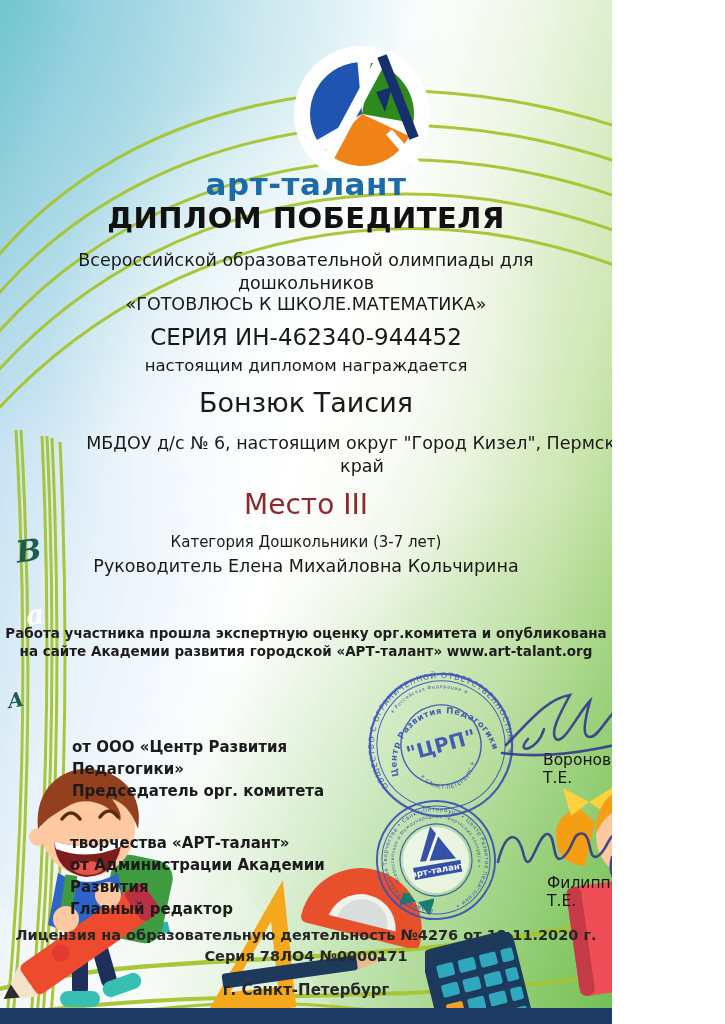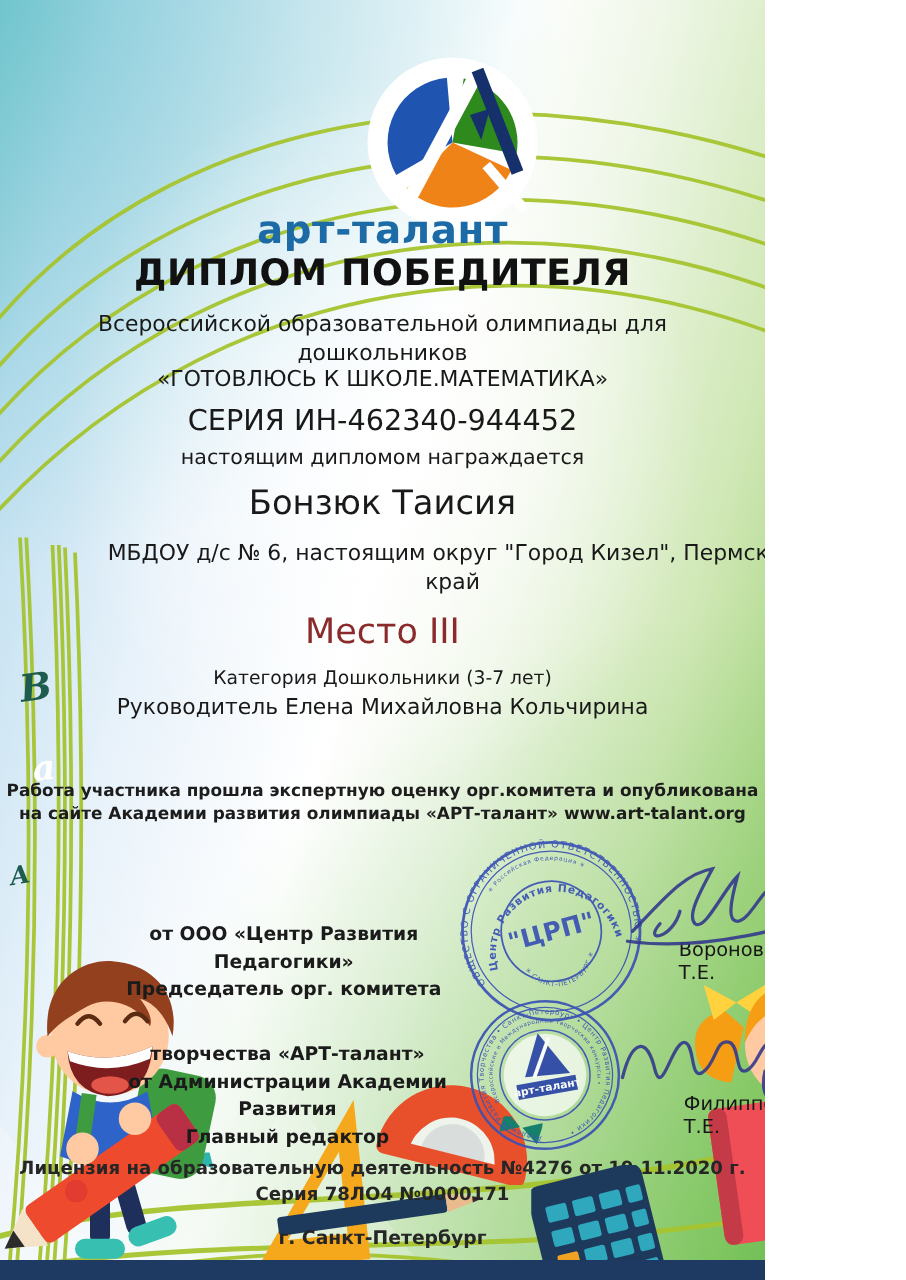--- a/index.html
+++ b/index.html
@@ -22,21 +22,21 @@
   .series{top:324px;font-size:23px}
   .intro{top:356px;font-size:16.5px}
   .name{top:387px;font-size:27px;font-weight:400}
   .inst{top:432px;font-size:17.5px;left:82px;width:560px;line-height:23px}
   .place{top:488px;font-size:28px;color:#8b2a2a}
   .cat{top:533px;font-size:15px}
   .sup{top:556px;font-size:17.5px}
   .dates{top:593px;font-size:14px;font-weight:600;color:#1d1d1d}
   .note1{top:625px;font-size:13.5px;font-weight:600;color:#1d1d1d}
   .note2{top:643px;font-size:13.5px;font-weight:600;color:#1d1d1d}
-  .blk{position:absolute;text-align:center;font-weight:bold;font-size:15px;color:#1b1b1b;line-height:22px;z-index:30}
+  .blk{position:absolute;text-align:left;font-weight:bold;font-size:15px;color:#1b1b1b;line-height:22px;z-index:30}
   .blk1{left:72px;top:736px;width:310px}
   .blk2{left:70px;top:832px;width:320px}
   .signer{position:absolute;font-size:15.5px;color:#161616;z-index:30}
   .signer1{left:543px;top:751px}
   .signer2{left:547px;top:874px}
   .lic1{top:927px;font-size:14.5px;font-weight:bold;color:#262626;z-index:30}
   .lic2{top:948px;font-size:14.5px;font-weight:bold;color:#262626;z-index:30}
   .city{top:981px;font-size:15px;font-weight:bold;color:#262626;z-index:30}
   .stamp{position:absolute;z-index:25;opacity:.92}
   .sig{position:absolute;z-index:31}
@@ -105,21 +105,21 @@
   <div class="txt ev2">дошкольников</div>
   <div class="txt ev3">«ГОТОВЛЮСЬ К ШКОЛЕ.МАТЕМАТИКА»</div>
   <div class="txt series">СЕРИЯ ИН-462340-944452</div>
   <div class="txt intro">настоящим дипломом награждается</div>
   <div class="txt name">Бонзюк Таисия</div>
   <div class="txt inst">МБДОУ д/с № 6, настоящим округ "Город Кизел", Пермский край</div>
   <div class="txt place">Место III</div>
   <div class="txt cat">Категория Дошкольники (3-7 лет)</div>
   <div class="txt sup">Руководитель Елена Михайловна Кольчирина</div>
   <div class="txt note1">Работа участника прошла экспертную оценку орг.комитета и опубликована</div>
-  <div class="txt note2">на сайте Академии развития олимпиады «АРТ-талант» www.art-talant.org</div>
+  <div class="txt note2">на сайте Академии развития городской «АРТ-талант» www.art-talant.org</div>
 
   <div class="blk blk1">
     <div>от ООО «Центр Развития Педагогики»</div>
     <div>Председатель орг. комитета</div>
   </div>
   <div class="signer signer1">Воронова Т.Е.</div>
 
   <div class="blk blk2">
     <div>творчества «АРТ-талант»</div>
     <div>от Администрации Академии Развития</div>

